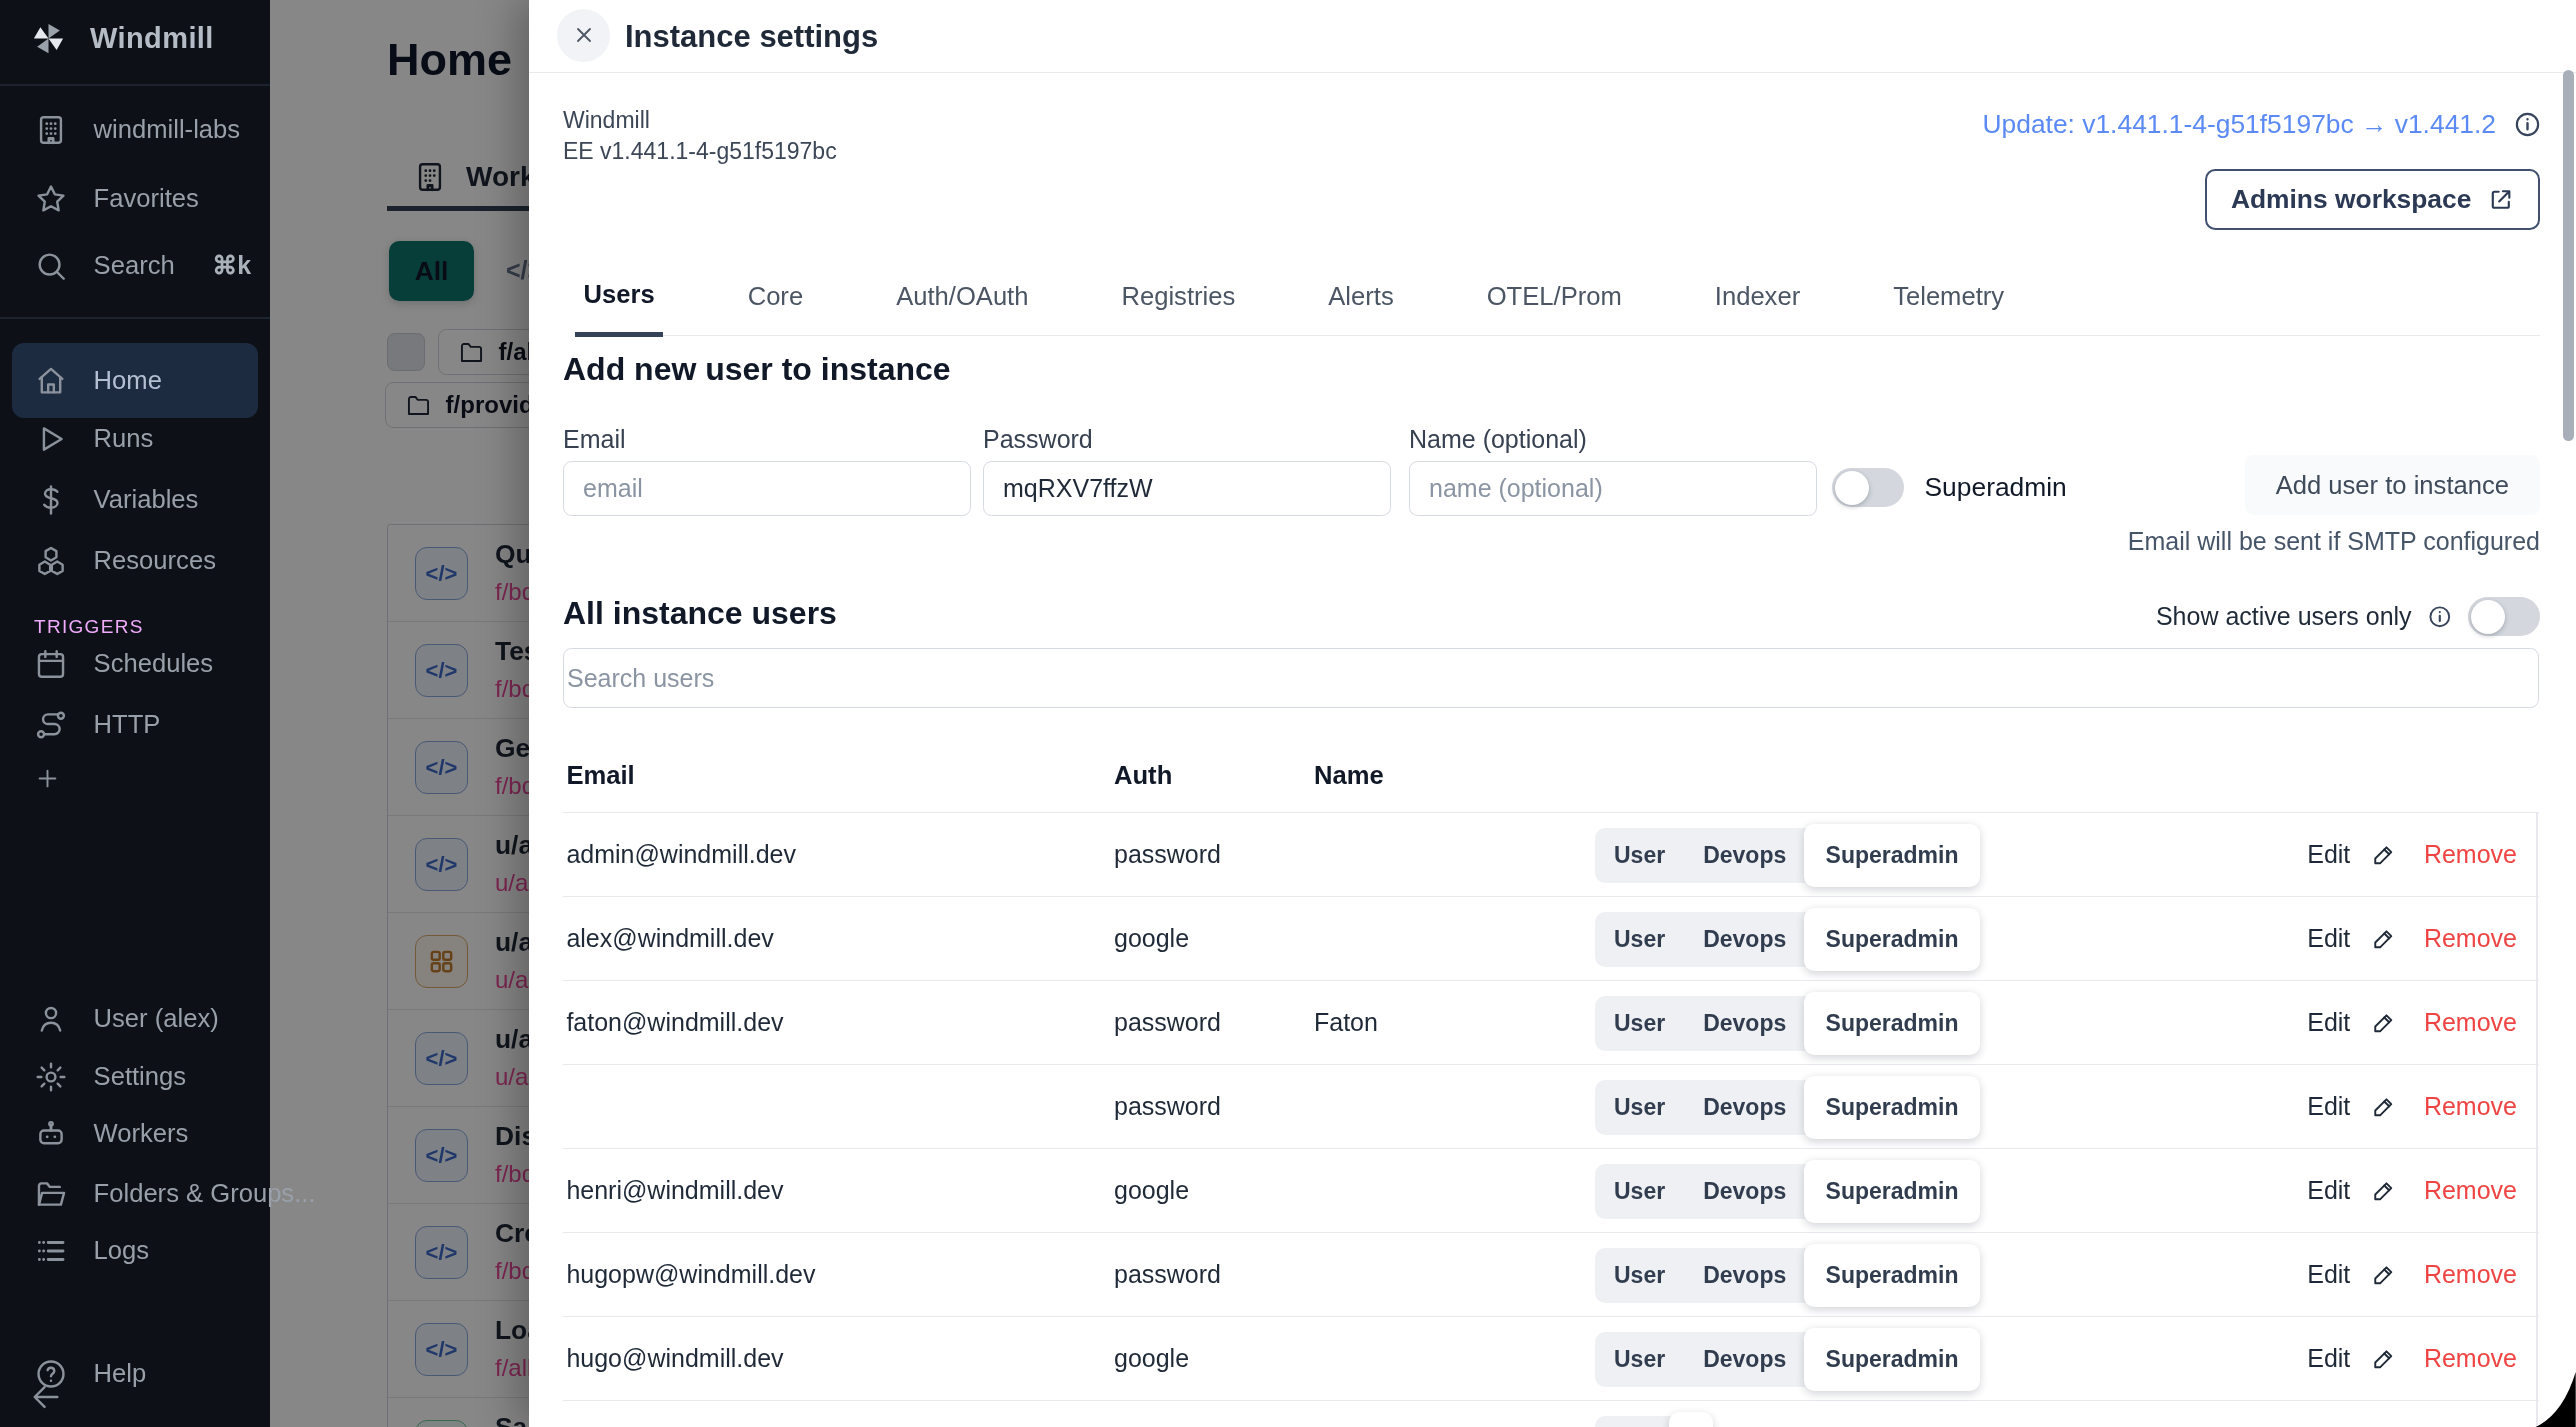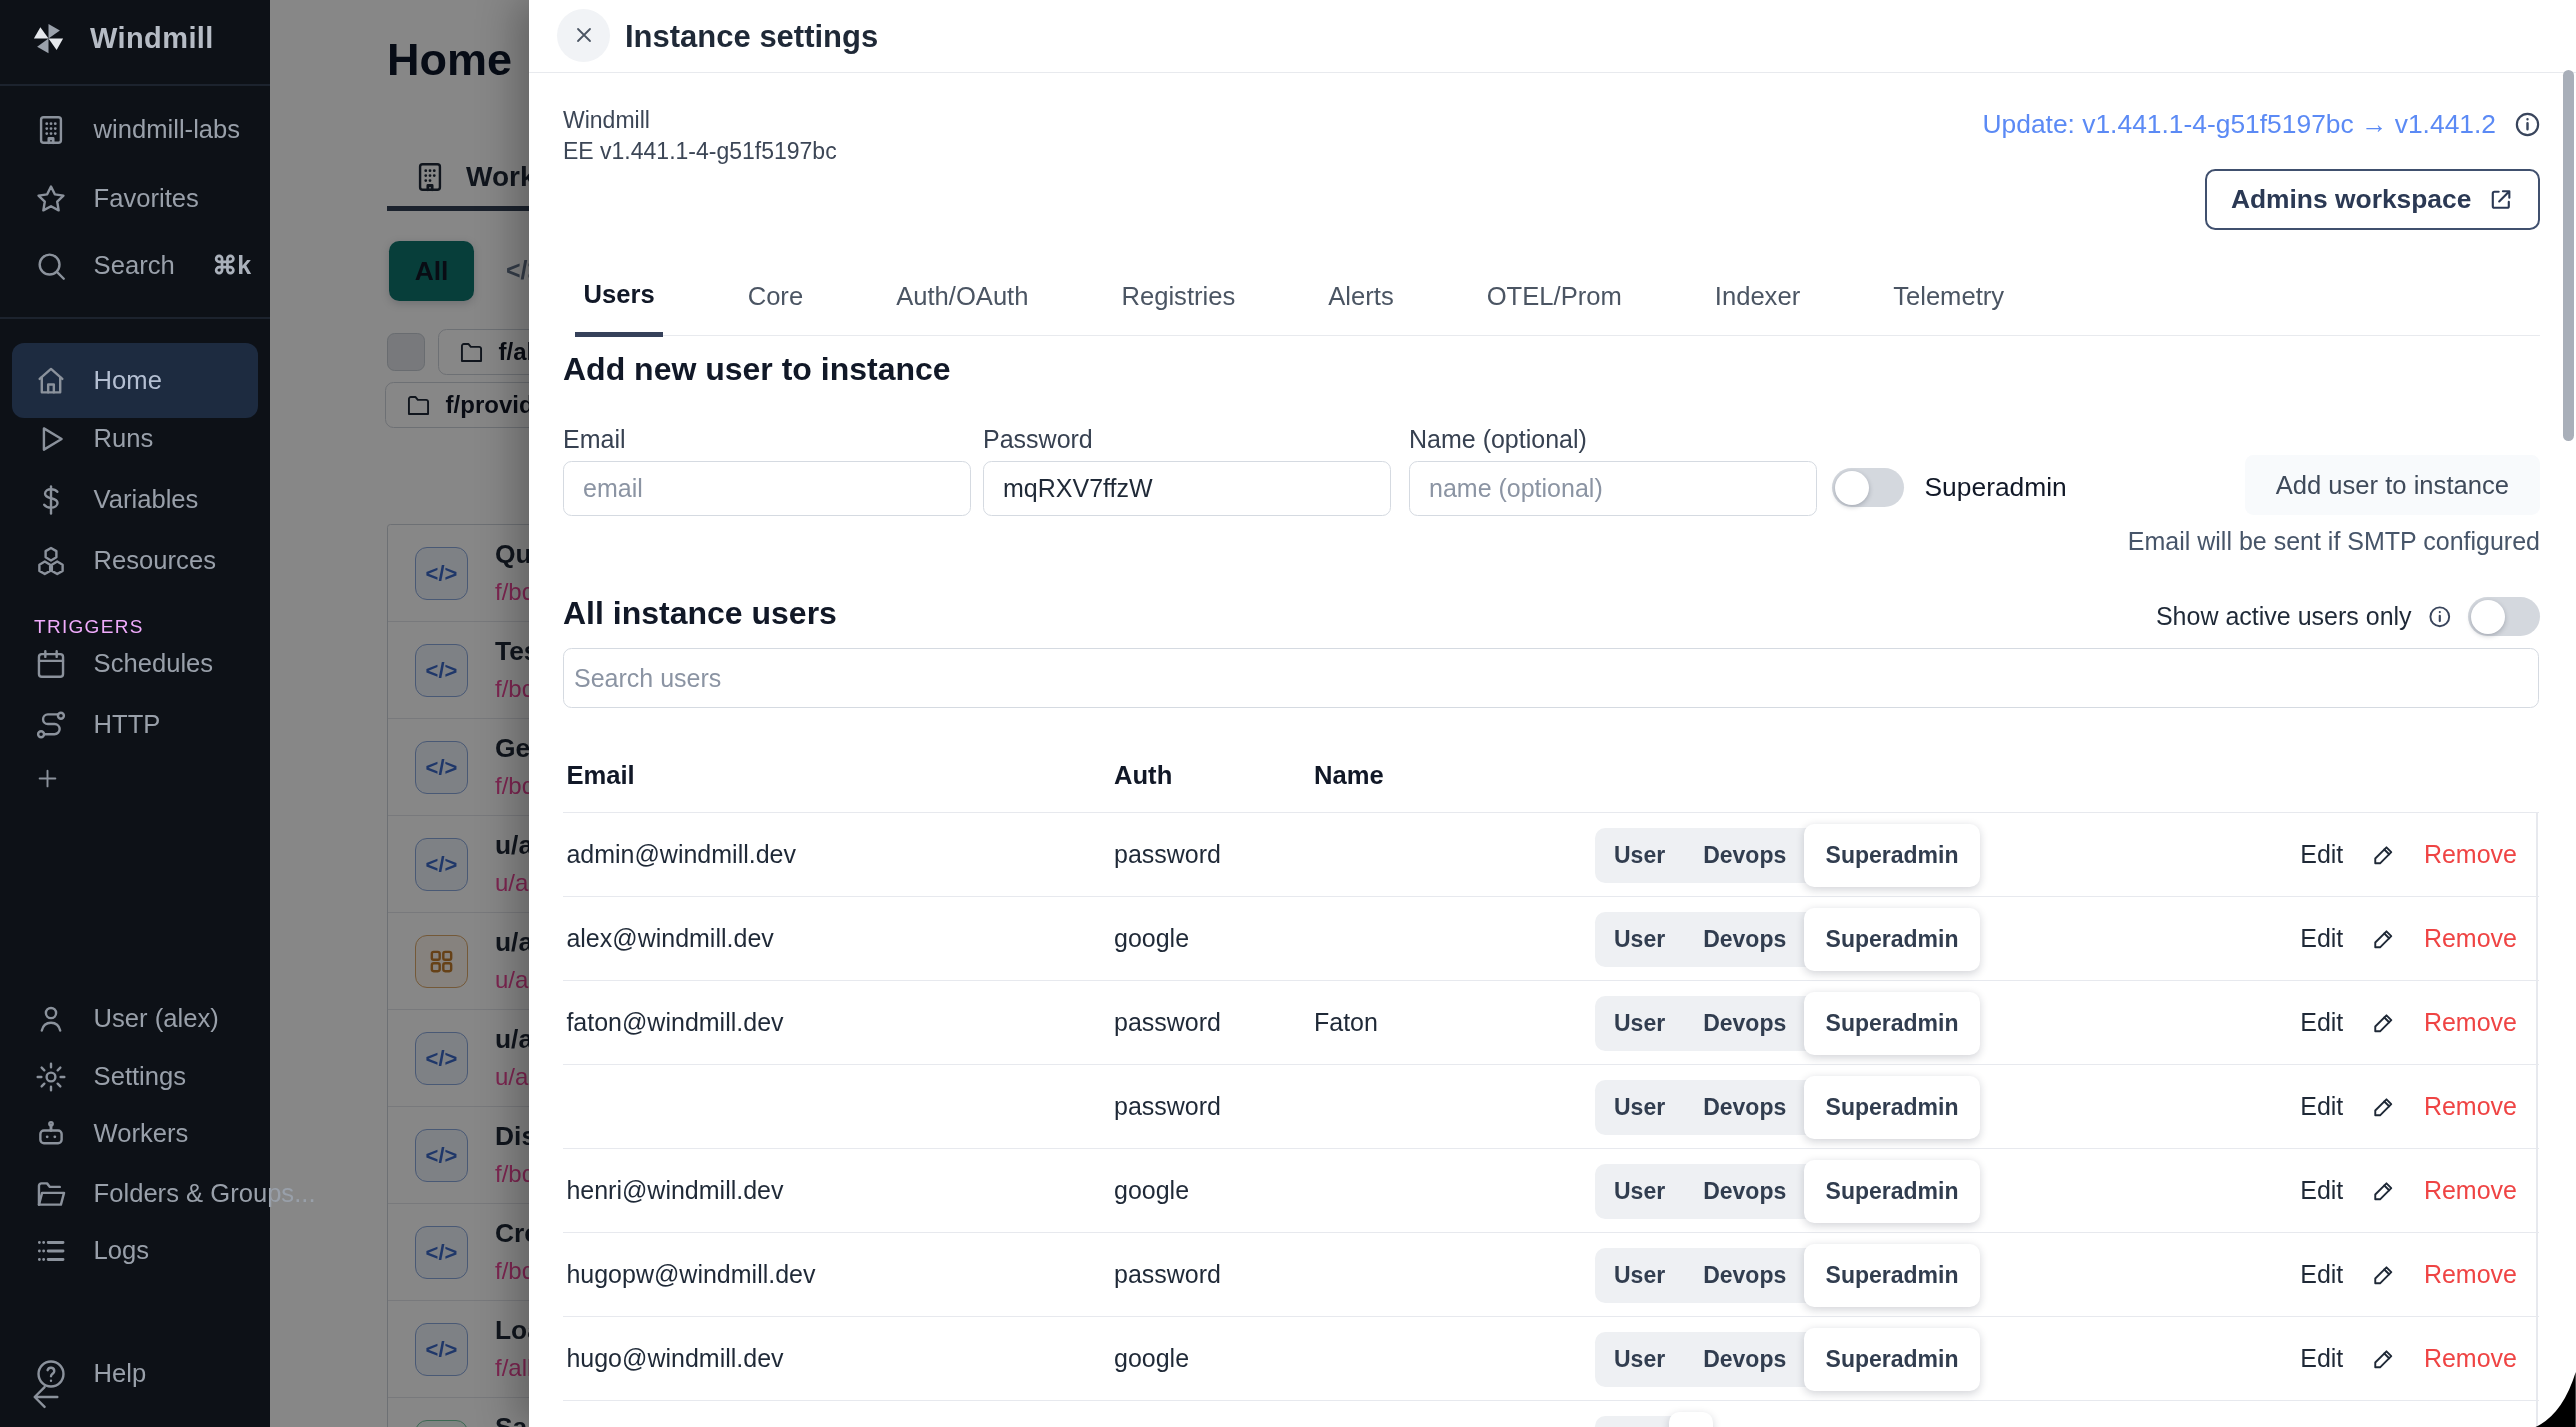--- a/index.html
+++ b/index.html
@@ -88,41 +88,41 @@
   .superadmin-wrap { position:absolute; left:1303px; top:468px; display:flex; align-items:center; gap:20.5px; }
   .superadmin-lbl { font-size:26.4px; font-weight:500; color:#111827; }
 
   .add-btn { position:absolute; right:36px; top:455px; height:60px; padding:0 31px; border:none; border-radius:8.5px;
     background:#f8fafc; font-size:25.6px; font-weight:500; color:#3f4a5a; font-family:inherit; cursor:pointer; }
   .smtp-note { position:absolute; right:36px; top:527px; font-size:25px; color:#475569; }
 
   .show-active { position:absolute; right:36px; top:597px; display:flex; align-items:center; gap:15.4px; }
   .show-active .lbl { font-size:25px; color:#1f2937; }
   .search-input { position:absolute; left:34px; right:38px; top:648px; width:1976px; height:60px;
-    border:1.7px solid #d5dae1; border-radius:8.5px; padding:0 10px; font-size:25px; font-family:inherit; outline:none; }
+    border:1.7px solid #d5dae1; border-radius:8.5px; padding:0 3px; font-size:25px; font-family:inherit; outline:none; }
   .search-input::placeholder { color:#8b94a3; }
 
   .tbl-head { position:absolute; left:34px; right:38px; top:761px; height:51px; }
   .tbl-head span { position:absolute; font-size:25.6px; font-weight:700; color:#111827; }
   .col-email { left:3.4px; } .col-auth { left:551px; } .col-name { left:751px; }
 
   .tbl { position:absolute; left:34px; top:812px; width:1976px; border-top:1.7px solid #e7e9ee; }
   .tbl-right-line { position:absolute; right:38px; top:812px; bottom:0; width:1.7px; background:#e7e9ee; }
   .row { position:relative; height:84px; border-bottom:1.7px solid #e7e9ee; }
   .row.partial { height:31px; border-bottom:none; overflow:hidden; }
   .cell { position:absolute; top:0; height:100%; display:flex; align-items:center; font-size:25px; color:#1f2937; }
   .cell.email { left:3.4px; } .cell.auth { left:551px; } .cell.name { left:751px; }
   .seg { position:absolute; left:1032px; top:14.5px; height:55px; background:#eef0f3; border-radius:10.2px;
     display:flex; align-items:center; }
   .seg-btn { padding:0 19px; height:55px; display:flex; align-items:center; font-size:23px; font-weight:600;
     color:#313d4f; cursor:pointer; white-space:nowrap; }
   .seg-btn.selected { background:#fff; border-radius:10.2px; height:63px; margin:-4.3px -1.7px; padding:0 22px;
     box-shadow:0 2.6px 8.5px rgba(15,23,42,.18); }
   .actions { position:absolute; right:22px; top:0; height:100%; display:flex; align-items:center; gap:27px; }
-  .edit-btn { display:flex; align-items:center; gap:28px; font-size:25px; color:#1f2937; cursor:pointer; }
+  .edit-btn { display:flex; align-items:center; gap:21px; font-size:25px; color:#1f2937; cursor:pointer; }
   .remove-btn { font-size:25px; font-weight:500; color:#ef4444; cursor:pointer; }
 
   .scroll-thumb { position:absolute; right:1.7px; top:70px; width:11px; height:371px; border-radius:6px; background:#a9afb9; z-index:12; }
   .cursor { position:absolute; right:0; bottom:0; z-index:20; }
 </style>
 </head>
 <body>
 
 <div class="sidebar">
   <div class="side-logo">

